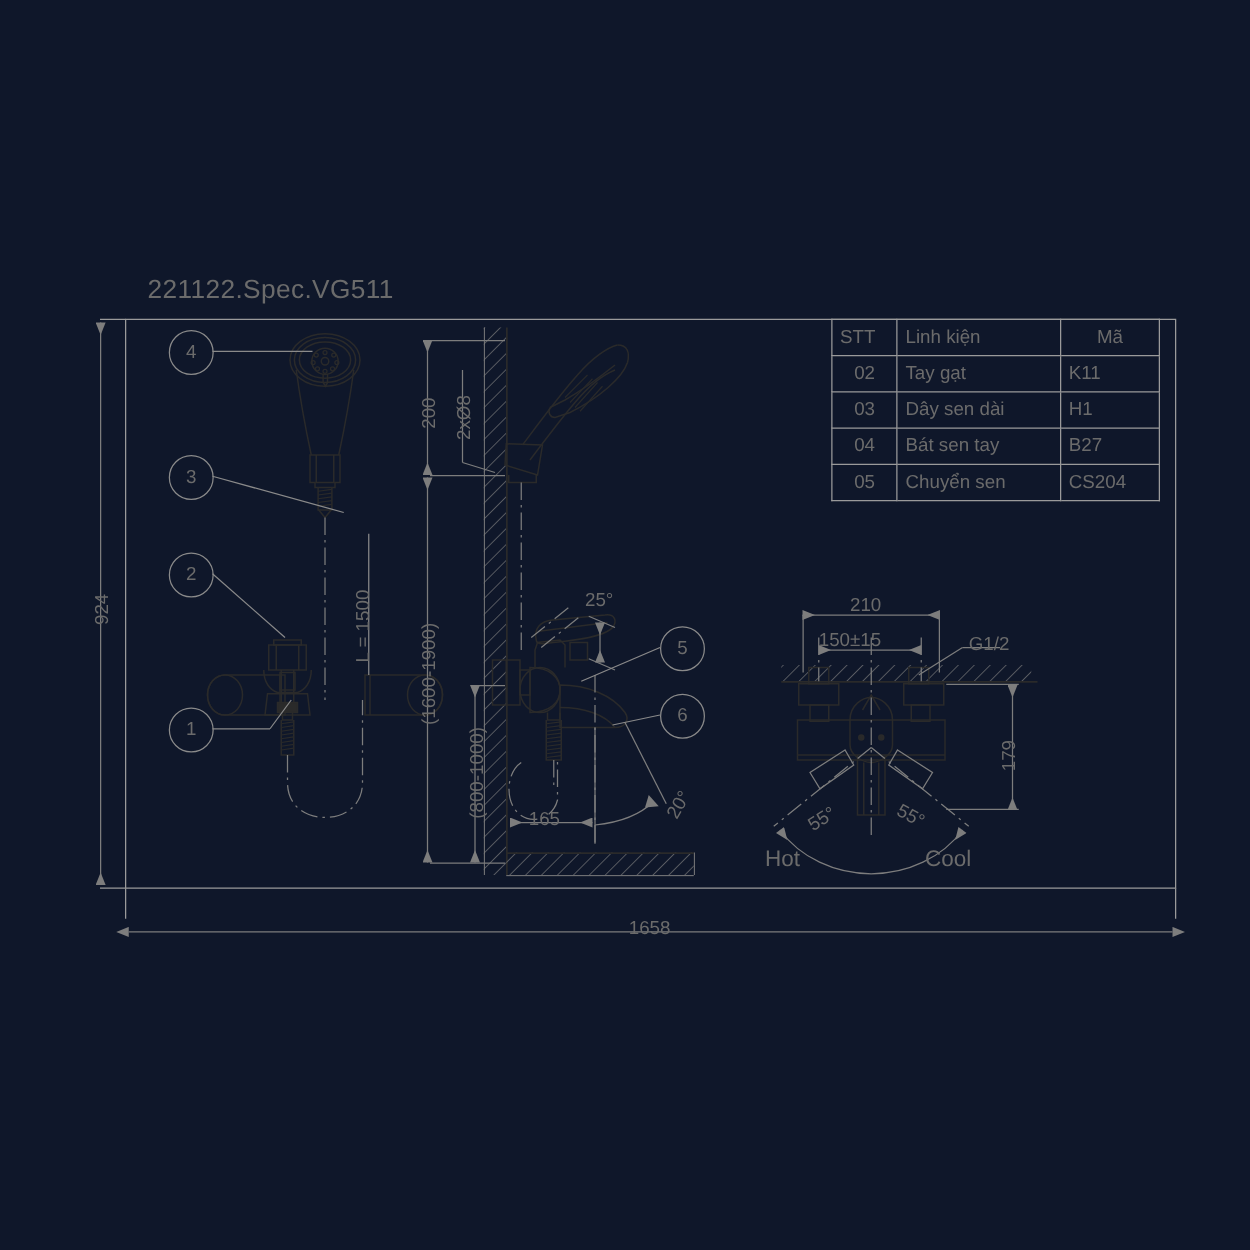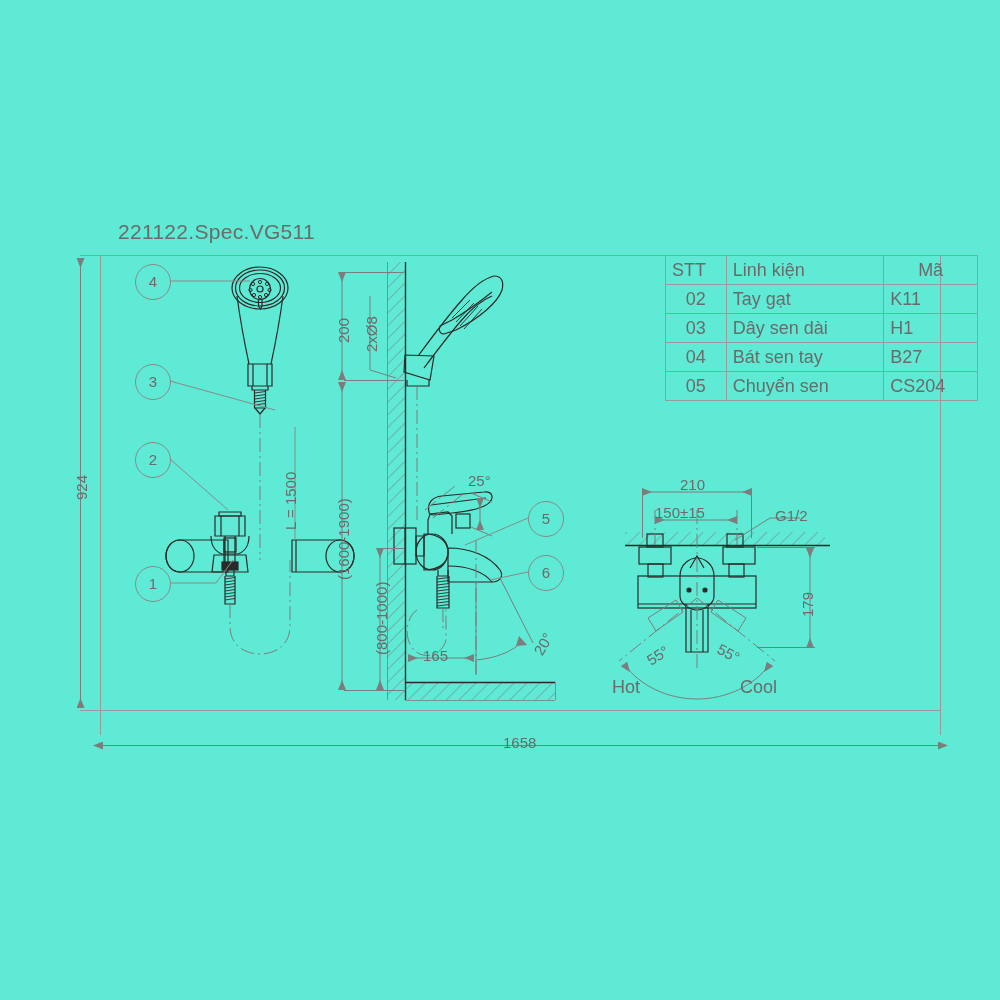--- a/index.html
+++ b/index.html
@@ -8,21 +8,21 @@
     background: #ffffff;
   }
   body {
     font-family: "Liberation Sans", sans-serif;
     color: #5a5a5a;
   }
   #page {
     position: relative;
     width: 1000px;
     height: 1000px;
-    background: #5eead4;
+    background: #0f172a;
     overflow: hidden;
   }
   #svgroot {
     position: absolute;
     left: 0;
     top: 0;
     width: 1000px;
     height: 1000px;
   }
   .title {
@@ -32,23 +32,23 @@
     font-size: 21px;
     letter-spacing: 0.3px;
     color: #6b6b6b;
     white-space: nowrap;
   }
   
   .parts-table {
     position: absolute;
     left: 665px;
     top: 255px;
-    width: 313px;
+    width: 263px;
     border-collapse: collapse;
-    font-size: 18px;
+    font-size: 15px;
     color: #6b6b6b;
   }
   .parts-table td, .parts-table th {
     border: 1px solid #9a9a9a;
     height: 28px;
     padding: 0 6px;
     font-weight: normal;
     text-align: left;
     line-height: 28px;
     white-space: nowrap;

